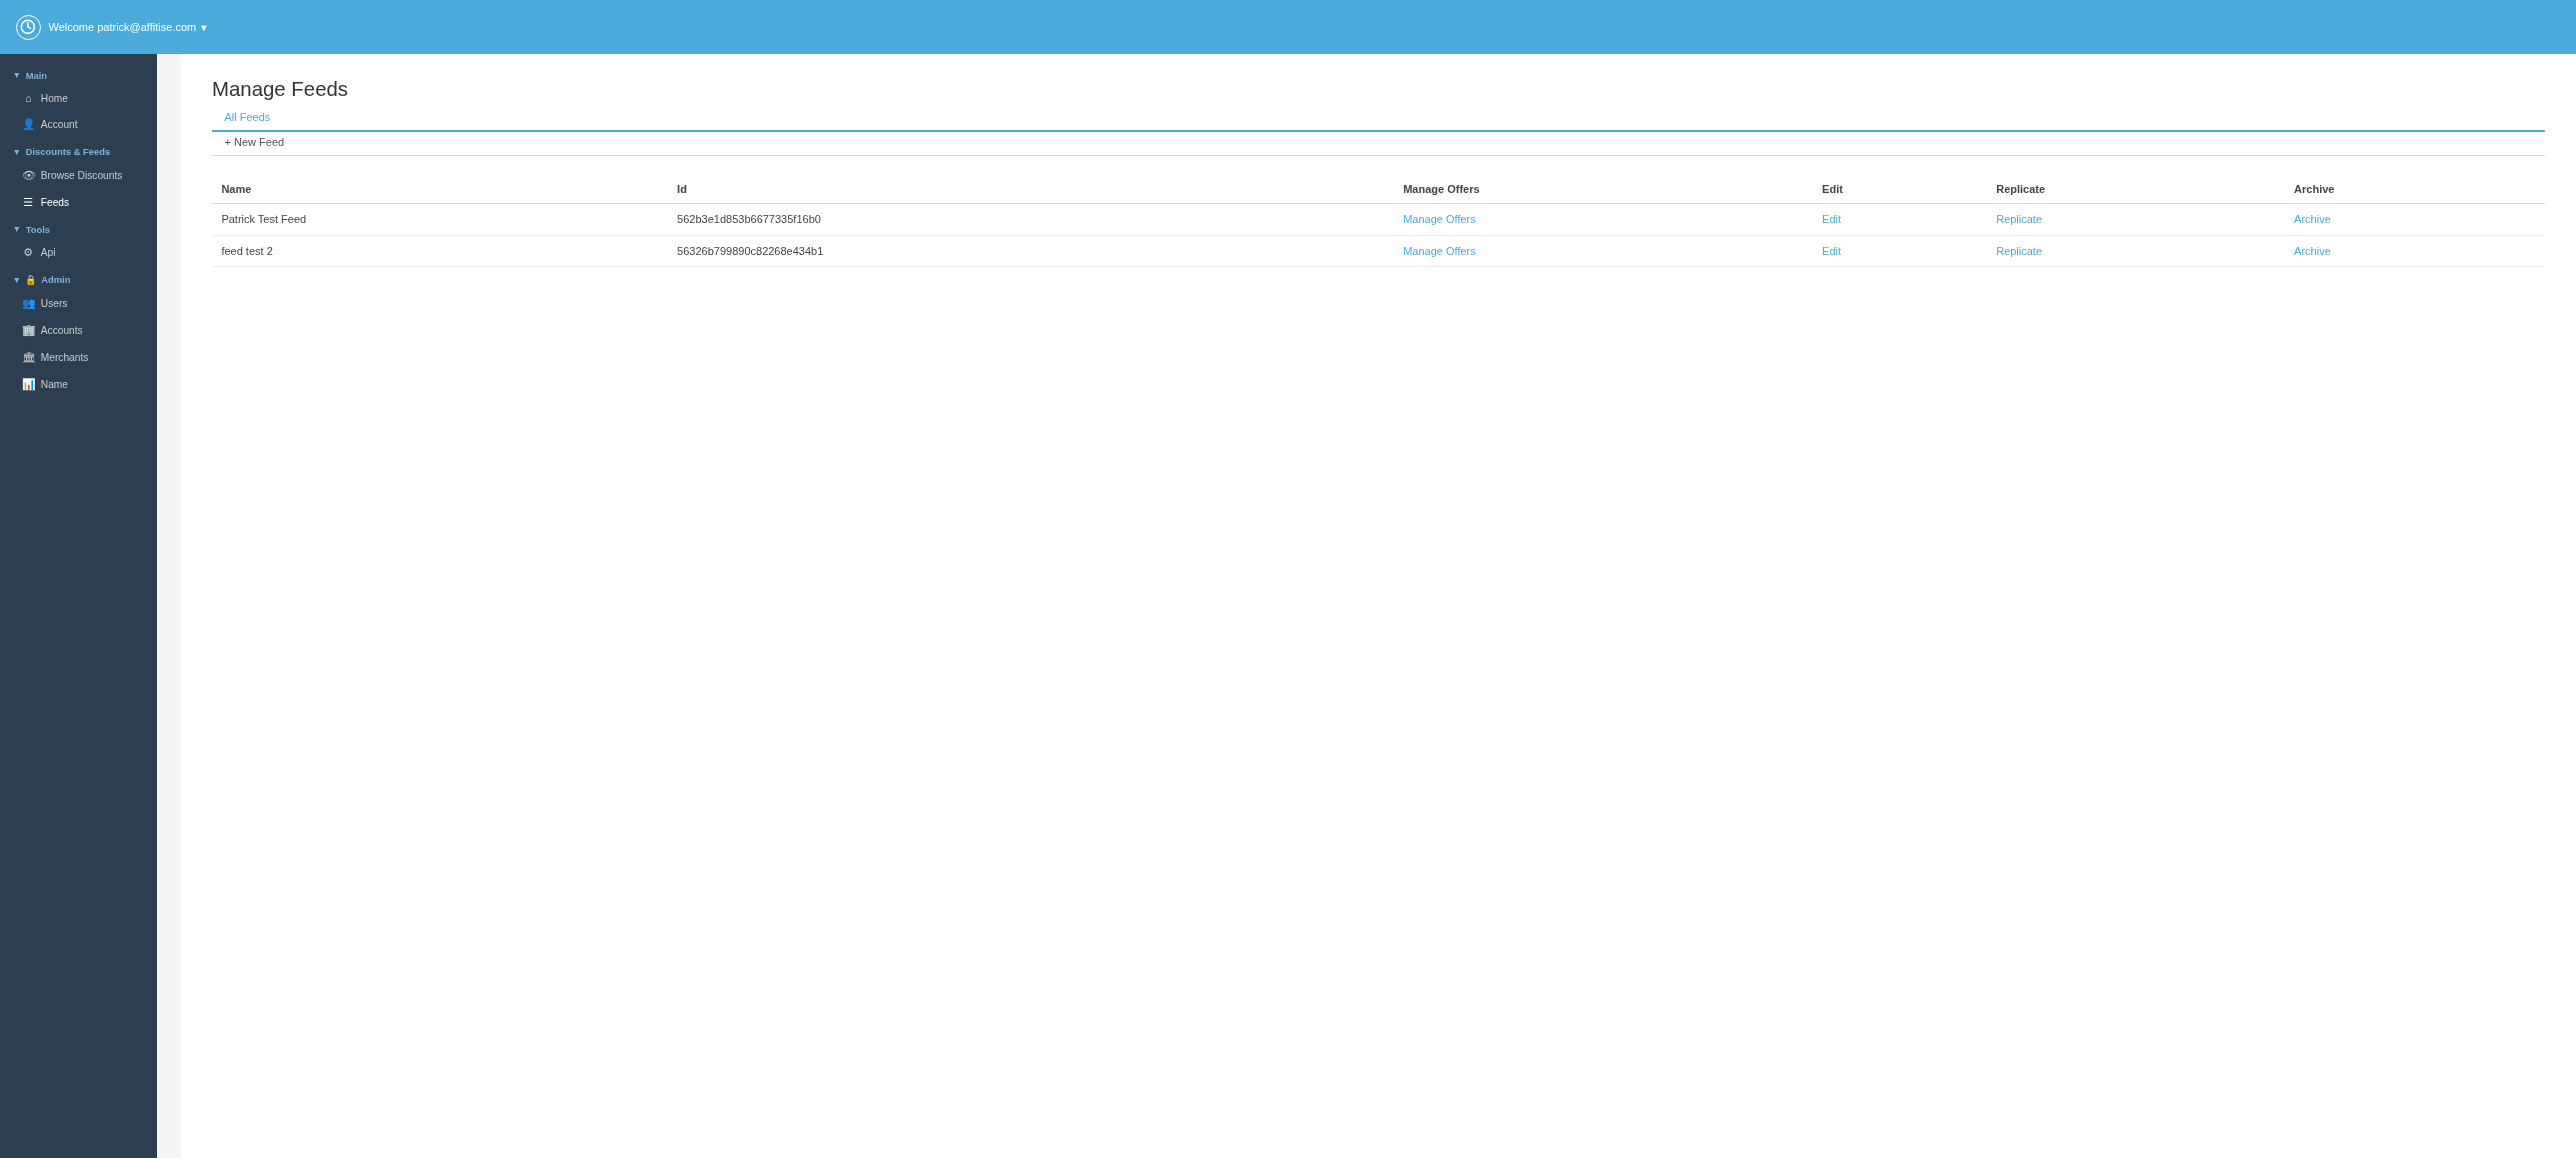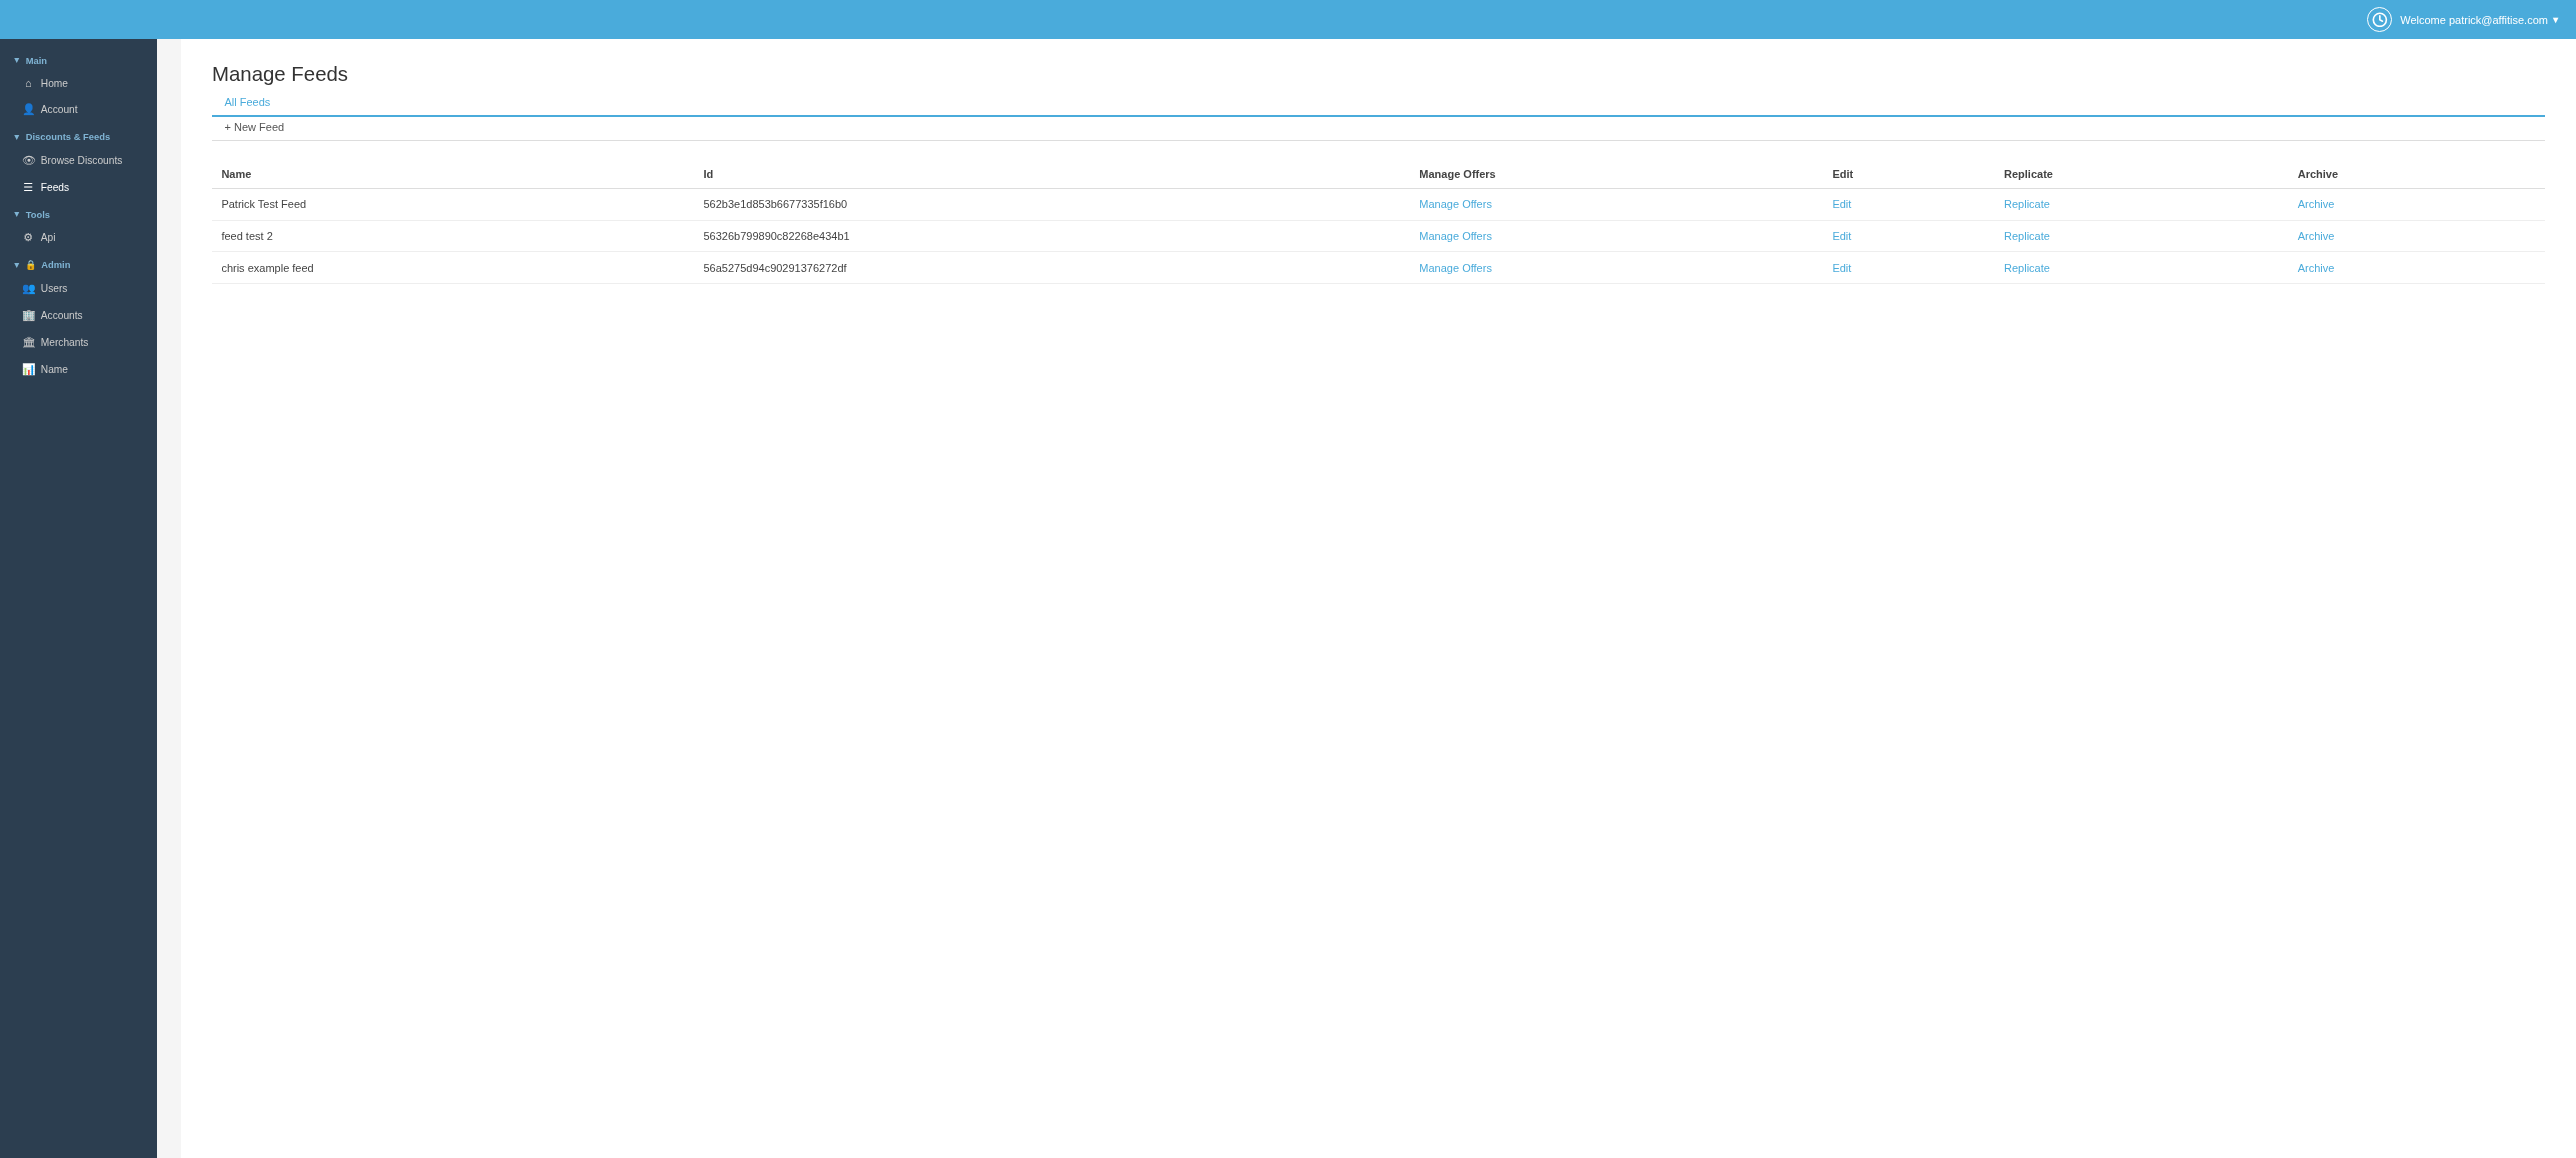--- a/index.html
+++ b/index.html
@@ -1,24 +1,24 @@
 <!DOCTYPE html>
 <html style="font-size:12.5px"><head>
   <meta charset="utf-8">
   <style>
     * { margin: 0; padding: 0; box-sizing: border-box; }
     body { font-family: 'Helvetica Neue', Arial, sans-serif; display: flex; flex-direction: column; height: 100vh; background: #f5f5f5; }
 
     
     #topbar {
       background: #4aabdb;
-      height: 39px;
-      display: flex;
-      align-items: center;
-      justify-content: flex-end;
+      height: 54px;
+      display: flex;
+      align-items: center;
+      justify-content: flex-start;
       padding: 0 15.7px;
       flex-shrink: 0;
     }
     #topbar .brand-logo {
       width: 25px;
       height: 25px;
       border-radius: 50%;
       border: 1.6px solid #fff;
       display: flex;
       align-items: center;
@@ -256,25 +256,17 @@
       <td><a class="link-blue">Archive</a></td>
     </tr>
           <tr>
       <td>feed test 2</td>
       <td>56326b799890c82268e434b1</td>
       <td><a class="link-blue">Manage Offers</a></td>
       <td><a class="link-blue">Edit</a></td>
       <td><a class="link-blue">Replicate</a></td>
       <td><a class="link-blue">Archive</a></td>
     </tr>
-          <tr>
-      <td>chris example feed</td>
-      <td>56a5275d94c90291376272df</td>
-      <td><a class="link-blue">Manage Offers</a></td>
-      <td><a class="link-blue">Edit</a></td>
-      <td><a class="link-blue">Replicate</a></td>
-      <td><a class="link-blue">Archive</a></td>
-    </tr>
         </tbody>
     </table>
   </div>
 </div>
 
 
 </body></html>

